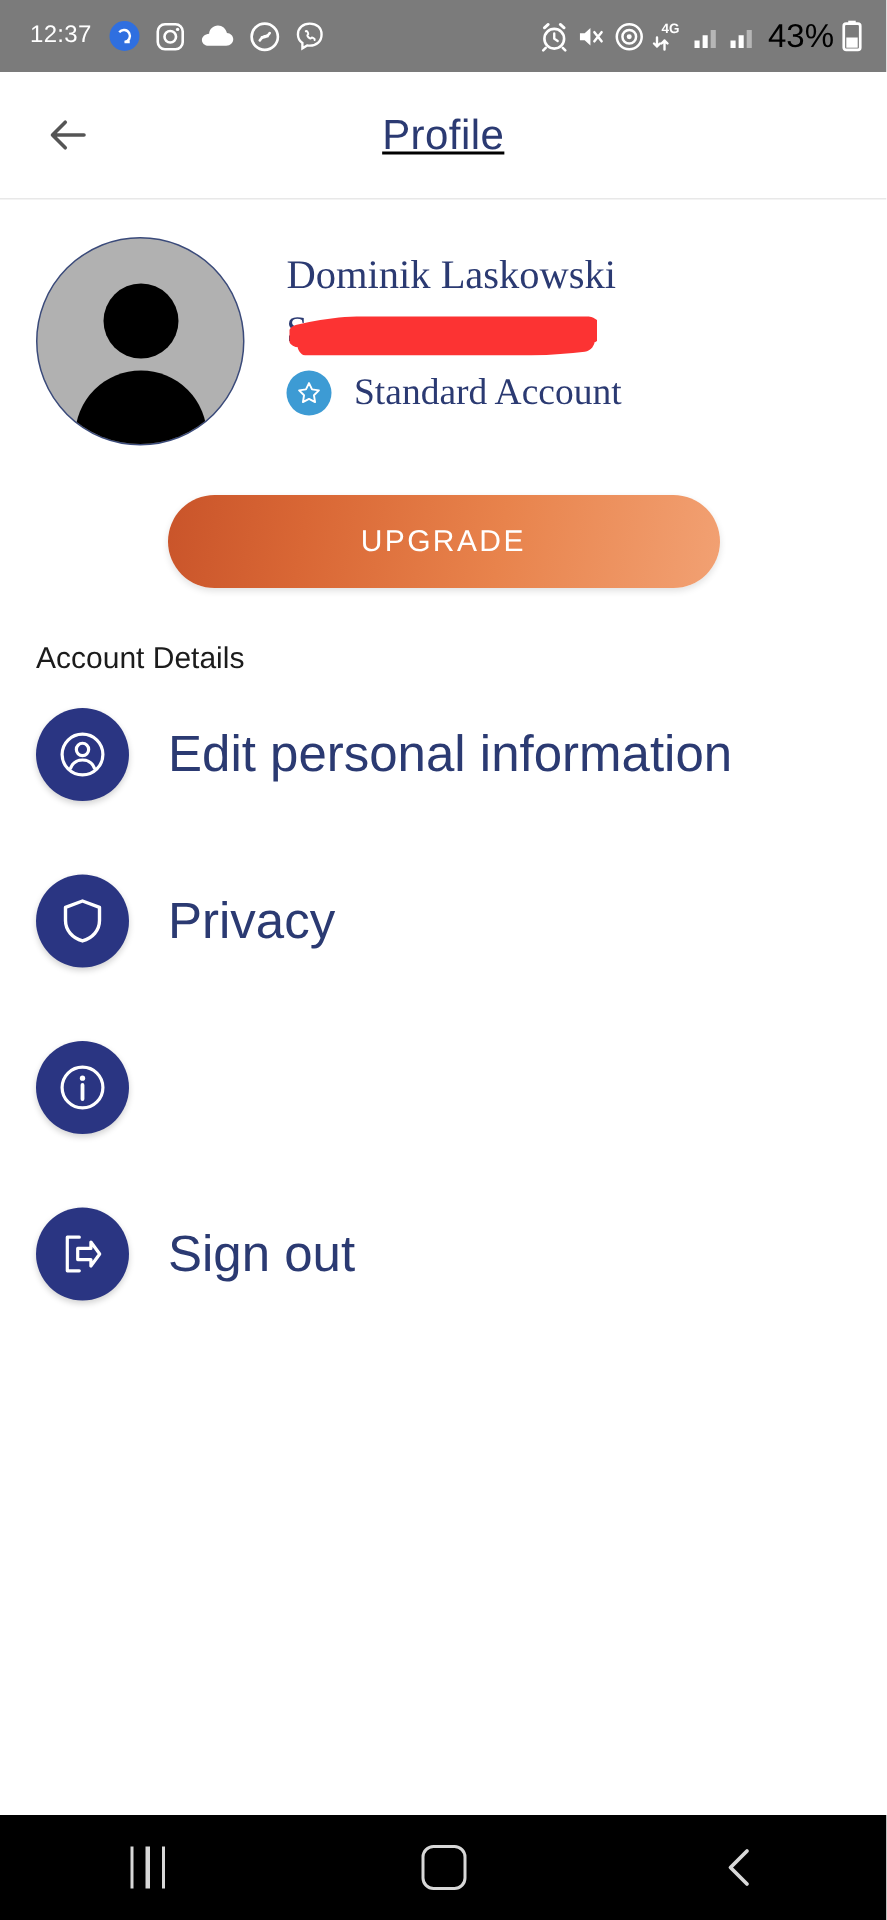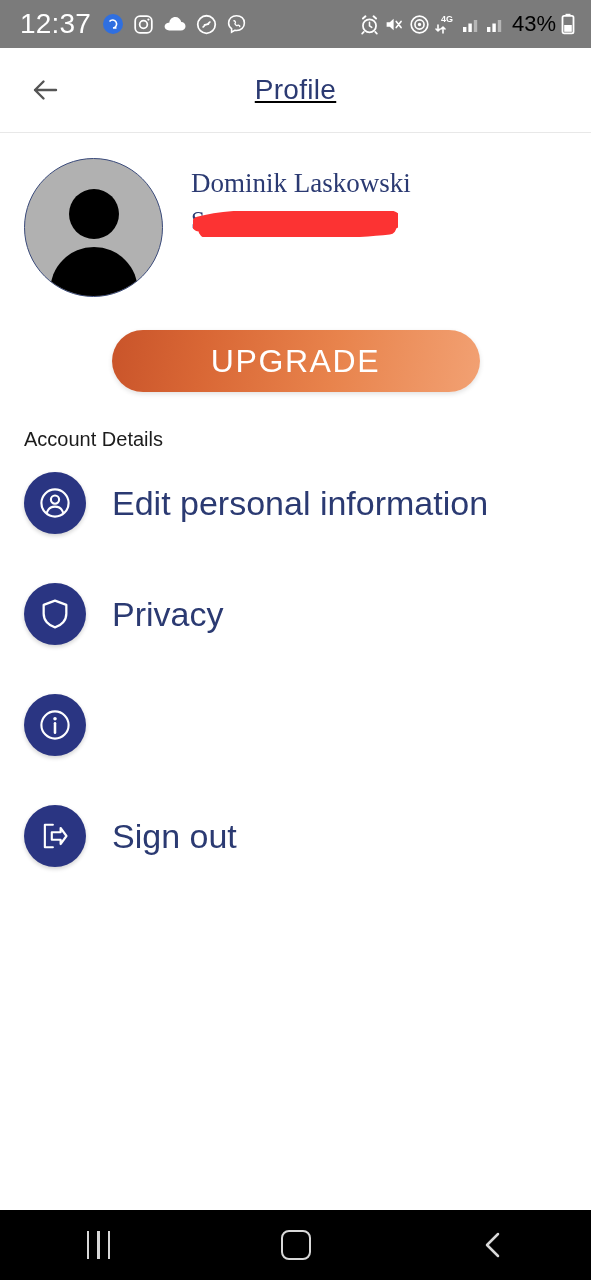--- a/index.html
+++ b/index.html
@@ -25,21 +25,21 @@
     padding: 0 16px 0 20px;
     box-sizing: border-box;
   }
   .status-left {
     display: flex;
     align-items: center;
     gap: 9px;
   }
   .status-time {
     color: #ffffff;
-    font-size: 28px;
+    font-size: 16px;
     letter-spacing: 0.2px;
     margin-right: 2px;
   }
   .status-right {
     display: flex;
     align-items: center;
     gap: 4px;
     justify-content: center;
   }
   .status-battery-text {
@@ -173,21 +173,21 @@
     display: flex;
     justify-content: center;
     margin-top: 33px;
   }
   .upgrade-btn {
     width: 368px;
     height: 62px;
     border-radius: 34px;
     background: linear-gradient(100deg, #c9542a 0%, #d96735 25%, #e8834c 60%, #f2a173 100%);
     color: #ffffff;
-    font-size: 32px;
+    font-size: 20px;
     letter-spacing: 1.6px;
     display: flex;
     align-items: center;
     justify-content: center;
     border: none;
     cursor: pointer;
     font-family: "Liberation Sans", sans-serif;
     box-shadow: 0 2px 5px rgba(0,0,0,0.12);
   }
 
@@ -360,20 +360,28 @@
   <div class="profile-info">
     <div class="profile-name">Dominik Laskowski</div>
 
     <div class="profile-sub">
       <span>S</span>
       <svg class="redaction" viewBox="0 0 205 26" preserveAspectRatio="none">
         <path d="M6 13 C40 4, 90 6, 150 5 C175 4, 200 5, 201 9 C202 14, 175 13, 150 13 C110 13, 60 13, 20 17 C10 18, 8 21, 30 21 C80 23, 160 20, 196 16" stroke="#fc3333" stroke-width="15" fill="none" stroke-linecap="round" stroke-linejoin="round"></path>
       </svg>
     </div>
 
+    <div class="acct-row">
+      <div class="star-badge">
+        <svg width="18" height="18" viewBox="0 0 24 24">
+          <path d="M12 3.2l2.7 5.6 6.1.9-4.4 4.3 1 6.1-5.4-2.9-5.4 2.9 1-6.1L3.2 9.7l6.1-.9z" fill="none" stroke="#ffffff" stroke-width="1.7" stroke-linejoin="round"></path>
+        </svg>
+      </div>
+      <div class="acct-label">Standard Account</div>
+    </div>
   </div>
 </div>
 
 <div class="upgrade-wrap">
   <button class="upgrade-btn">UPGRADE</button>
 </div>
 
 <div class="section-label">Account Details</div>
 
 <div class="list">

